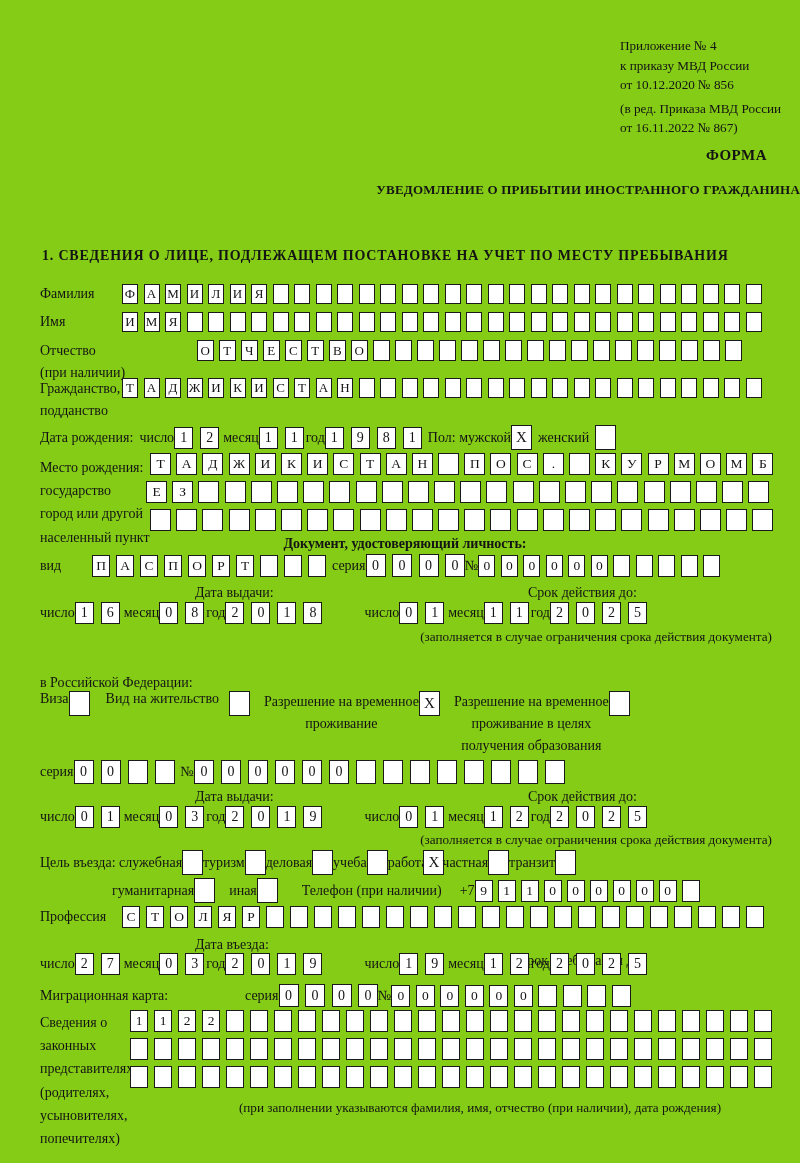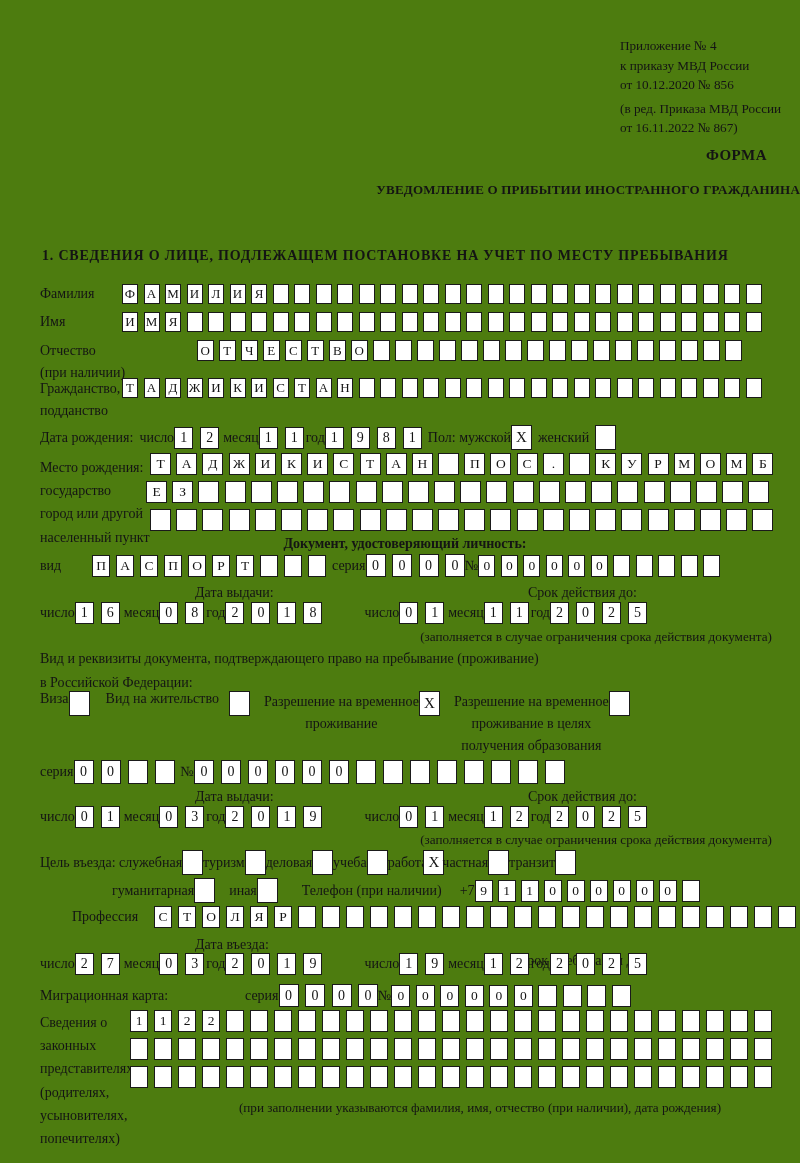--- a/index.html
+++ b/index.html
@@ -1,16 +1,16 @@
 <!DOCTYPE html>
 <html><head>
 <meta charset="utf-8">
 <style>
   html,body{margin:0;padding:0;background:#fff;}
-  .page{position:relative;width:800px;height:1163px;background:#4d7c0f;margin:0 auto;
+  .page{position:relative;width:800px;height:1163px;background:#84cc16;margin:0 auto;
         font-family:"Liberation Serif", serif;color:#141414;overflow:hidden;}
   .abs{position:absolute;}
   .lab{font-size:14px;white-space:nowrap;flex:none;}
   .small{font-size:13.2px;}
   .bold{font-weight:bold;}
   .frow{position:absolute;display:flex;align-items:center;gap:0;}
   .frow.top{align-items:flex-start;}
   .boxes{display:inline-flex;flex:none;}
   .cell{box-sizing:border-box;border:1.5px solid #1a1a1a;text-align:center;flex:none;background:#fff;}
   .s{gap:5.5px}  .s .cell{width:16px;height:20px;font-size:13px;line-height:18px;}
@@ -376,21 +376,20 @@
     <span class="lab" style="margin-left:2px">год</span>
     <span class="boxes d">
         <span class="cell">2</span>
         <span class="cell">0</span>
         <span class="cell">2</span>
         <span class="cell">5</span>
       </span>
   </div>
   <div class="abs small" style="right:28px;top:629px;">(заполняется в случае ограничения срока действия документа)</div>
 
-  <div class="abs lab" style="left:40px;top:651px;">Вид и реквизиты документа, подтверждающего право на пребывание (проживание)</div>
   <div class="abs lab" style="left:40px;top:675px;">в Российской Федерации:</div>
 
   <div class="frow top" style="left:40px;top:691px;">
     <span class="lab">Виза</span>
     <span class="cb"></span>
     <span class="lab" style="margin-left:16px">Вид на жительство</span>
     <span class="cb" style="margin-left:10px"></span>
     <span class="ctr stack" style="margin-left:14px">
       <div>Разрешение на временное</div>
       <div>проживание</div>
@@ -503,21 +502,21 @@
         <span class="cell">0</span>
         <span class="cell">0</span>
         <span class="cell">0</span>
         <span class="cell">0</span>
         <span class="cell">0</span>
         <span class="cell">0</span>
         <span class="cell"></span>
       </span>
   </div>
 
-  <div class="frow" style="left:40px;top:906px;margin-left:32px;">
+  <div class="frow" style="left:40px;top:906px;">
     <span class="lab" style="width:82px">Профессия</span>
     <span class="boxes m">
         <span class="cell">С</span>
         <span class="cell">Т</span>
         <span class="cell">О</span>
         <span class="cell">Л</span>
         <span class="cell">Я</span>
         <span class="cell">Р</span>
         <span class="cell"></span>
         <span class="cell"></span>

